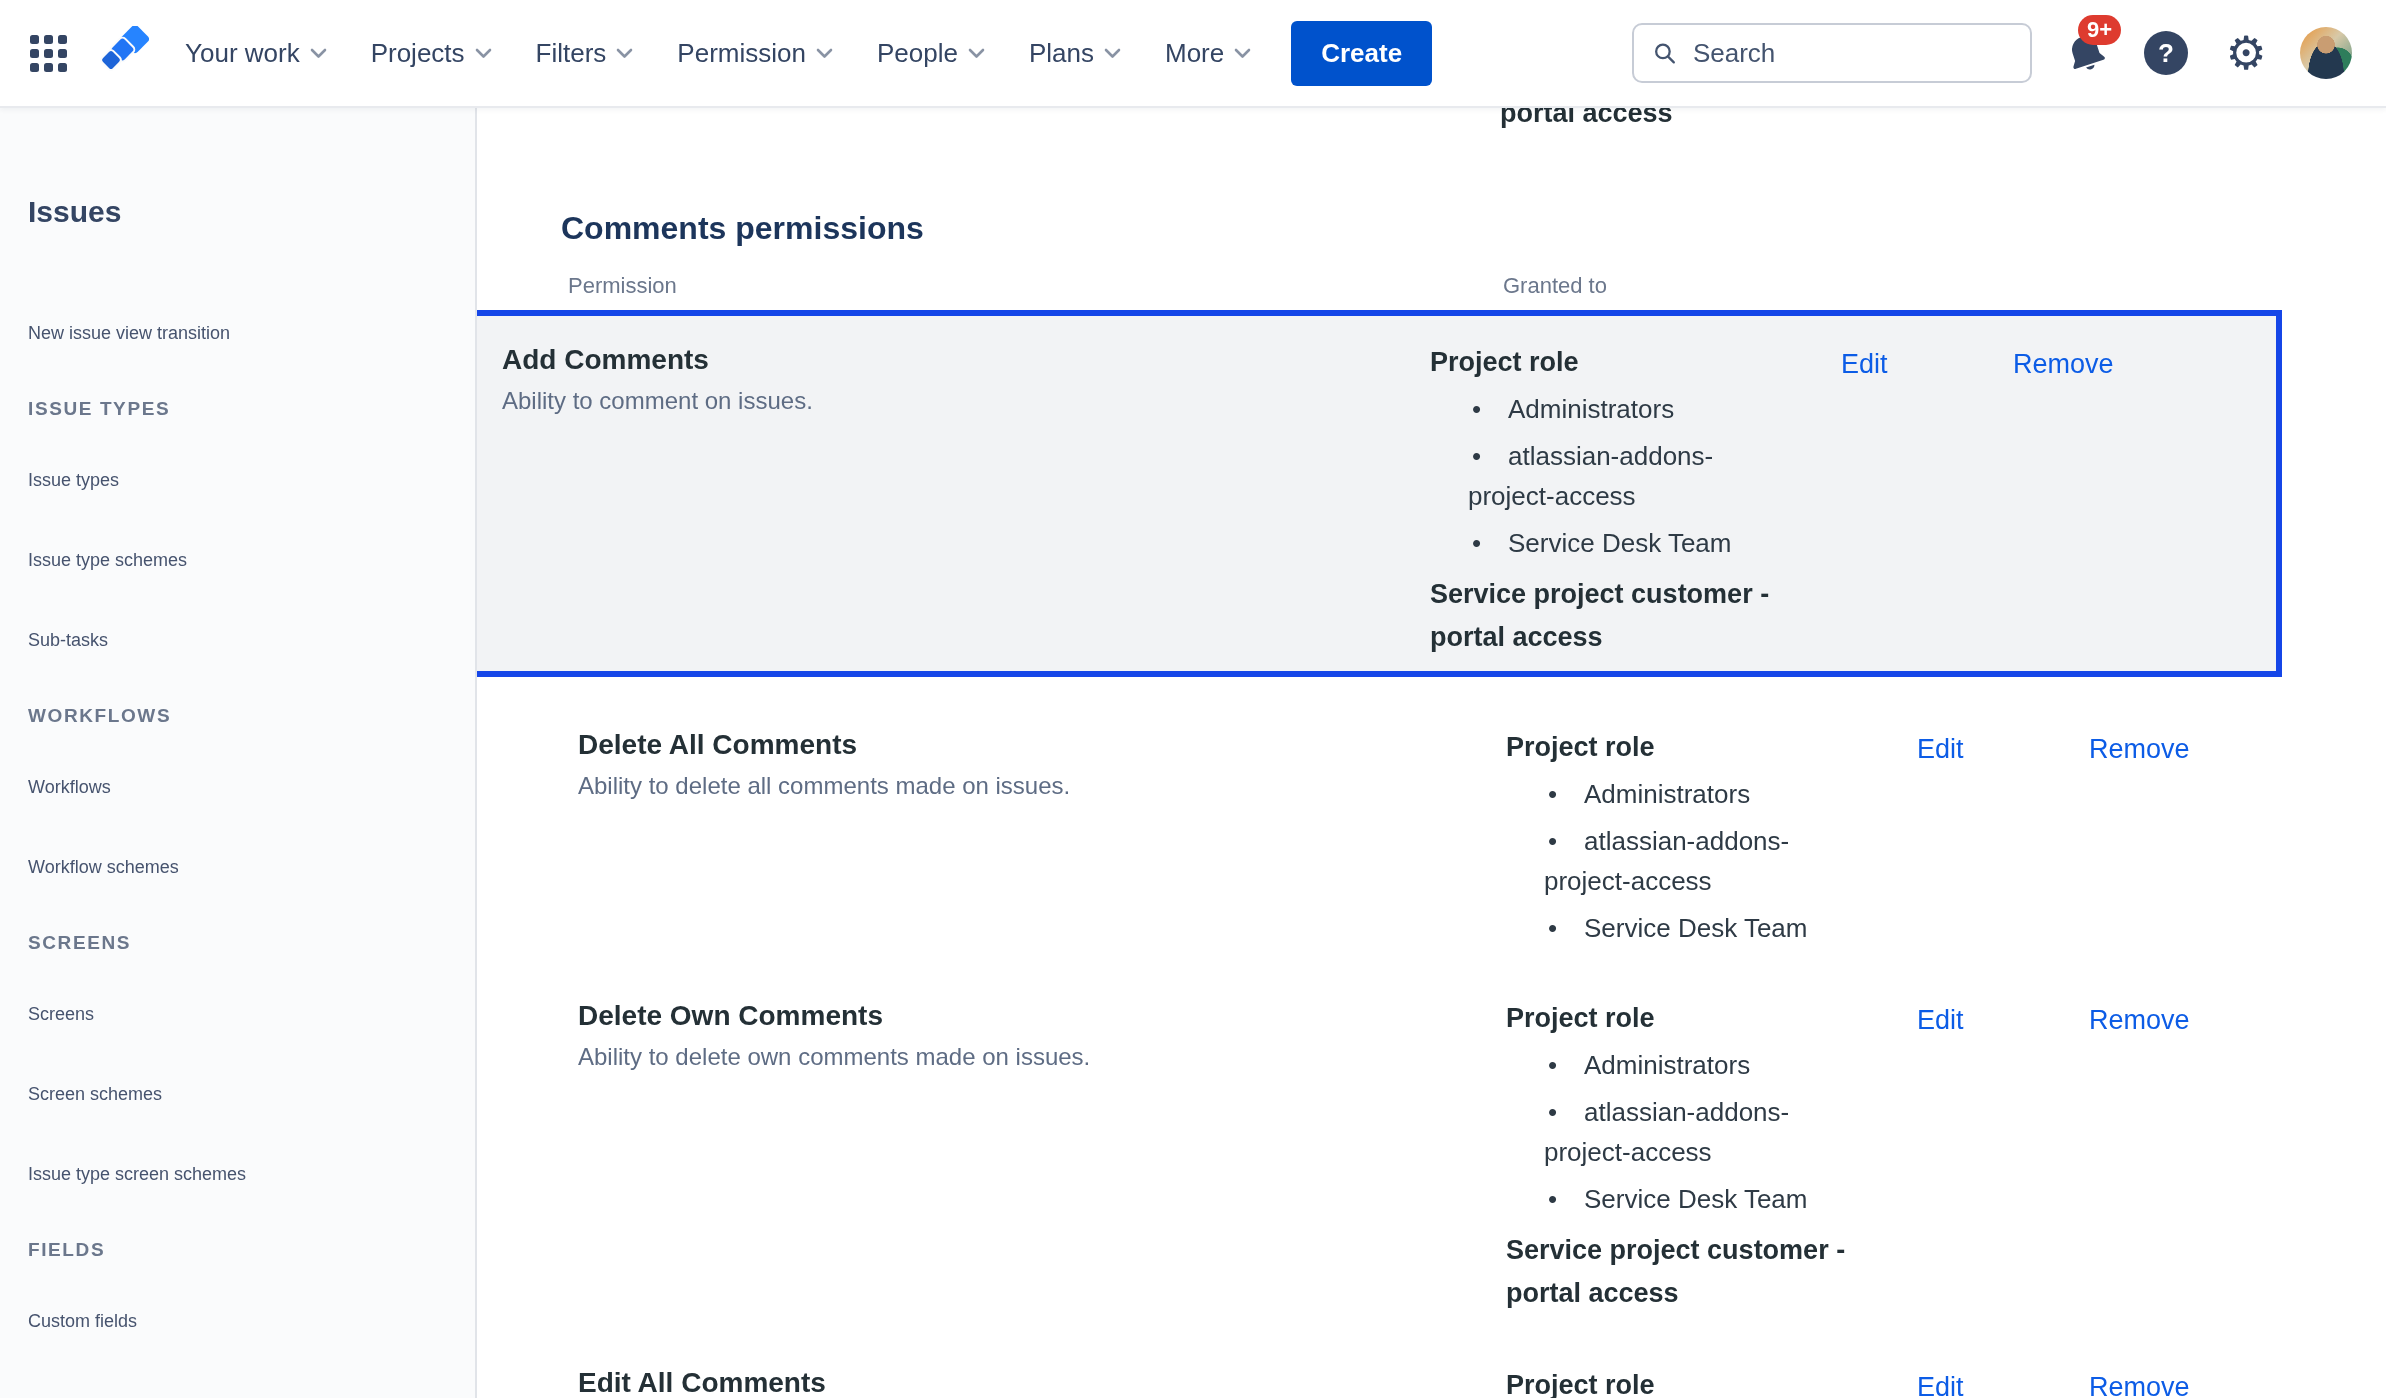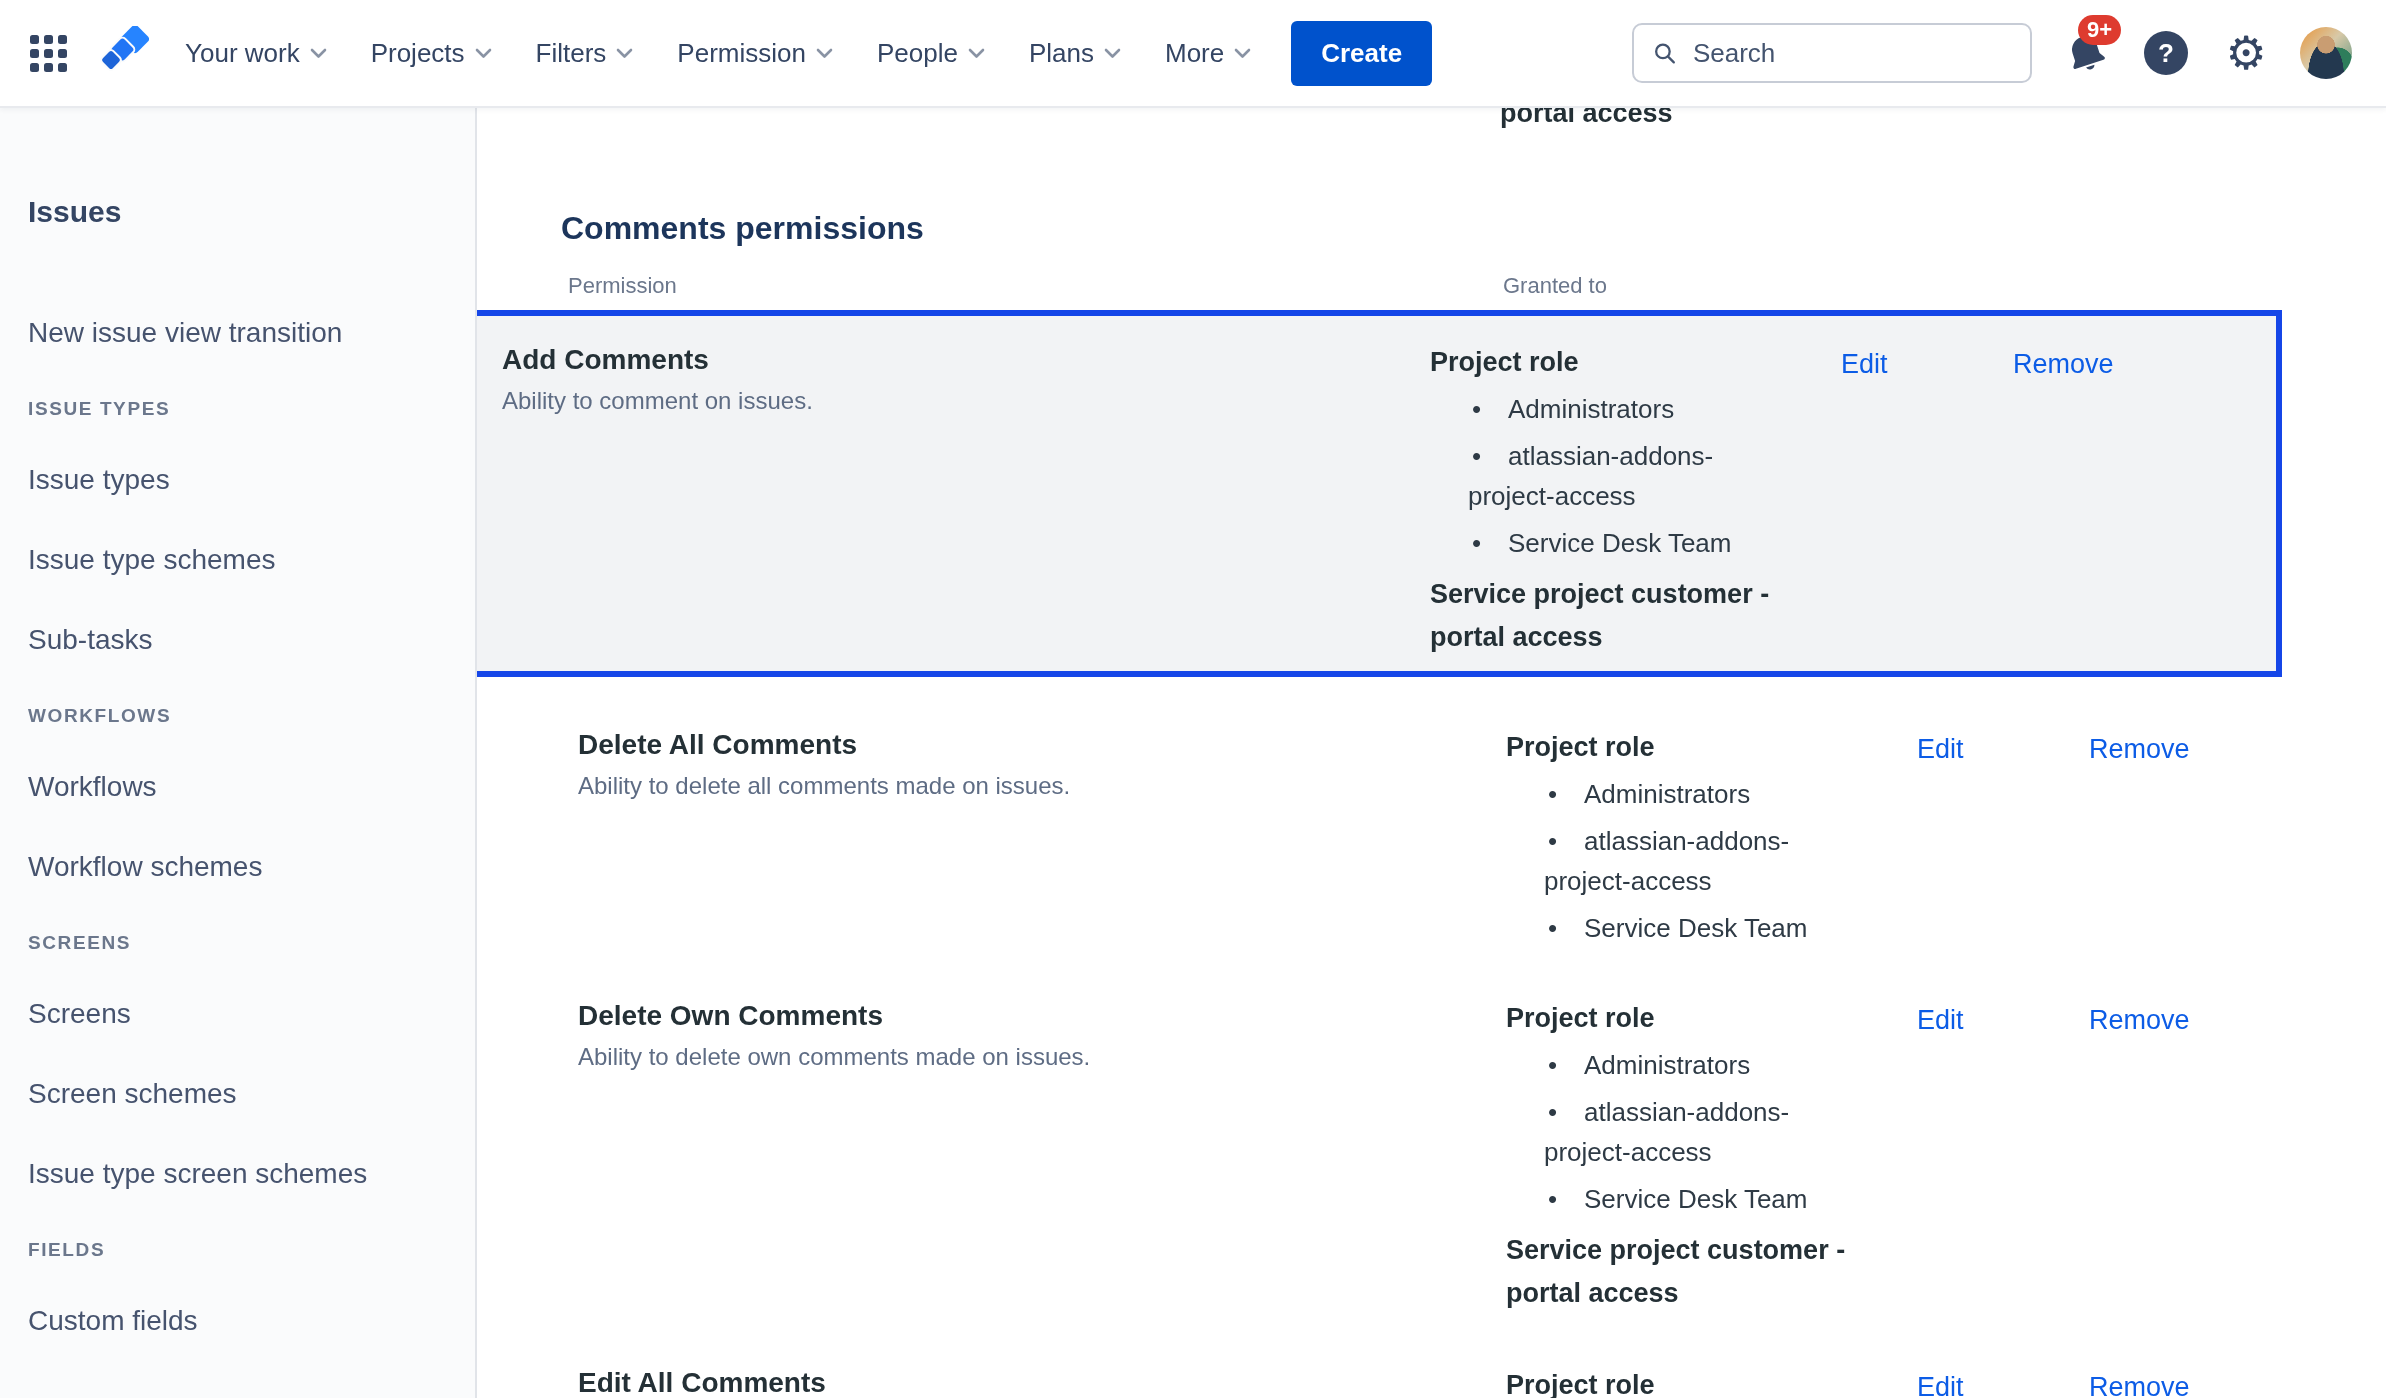--- a/index.html
+++ b/index.html
@@ -52,21 +52,21 @@
       radial-gradient(circle at 72% 70%, #2E7D5B 0 30%, rgba(0,0,0,0) 31%),
       linear-gradient(135deg,#E8953A 0%,#D8C9A8 45%,#4E8F7B 100%);
   }
   
   .page-body{display:flex;height:1290px;}
   .sidebar{
     width:477px;height:100%;background:#FAFBFC;border-right:2px solid #E1E4E9;
     padding:89px 0 0 28px;overflow:hidden;flex:none;
   }
   .side-title{font-size:30px;font-weight:700;color:#344563;line-height:30px;margin:0 0 90px 0;}
-  .side-item{font-size:28px;color:#46536E;line-height:32px;margin-bottom:48px;cursor:pointer;}
+  .side-item{font-size:18px;color:#46536E;line-height:32px;margin-bottom:48px;cursor:pointer;}
   .side-heading{
     font-size:19px;font-weight:700;color:#6B778C;letter-spacing:1.6px;
     line-height:24px;margin:16px 0 43px 0;text-transform:uppercase;
   }
   
   .main{position:relative;flex:1;height:100%;overflow:hidden;background:#fff;}
   .clipped-line{
     position:absolute;top:-14px;left:1023px;font-size:27px;font-weight:700;
     color:#243036;line-height:38px;white-space:nowrap;
   }

